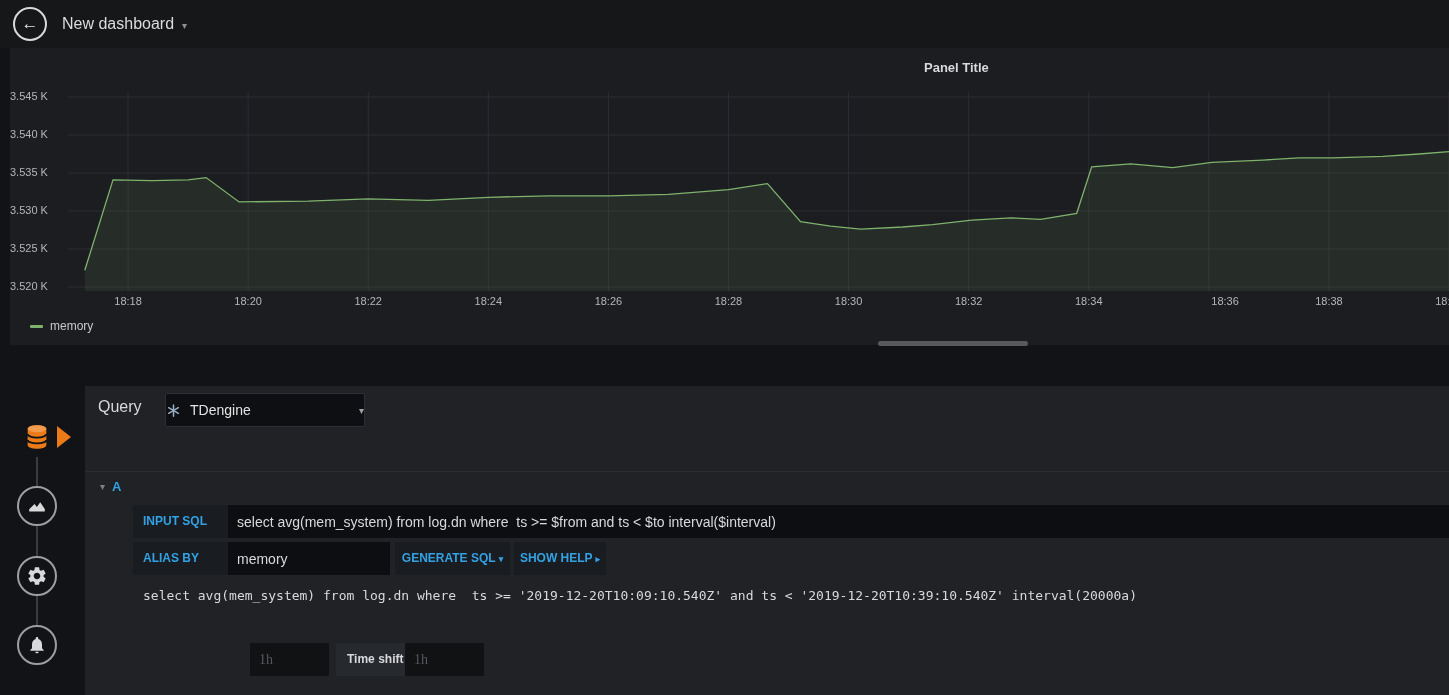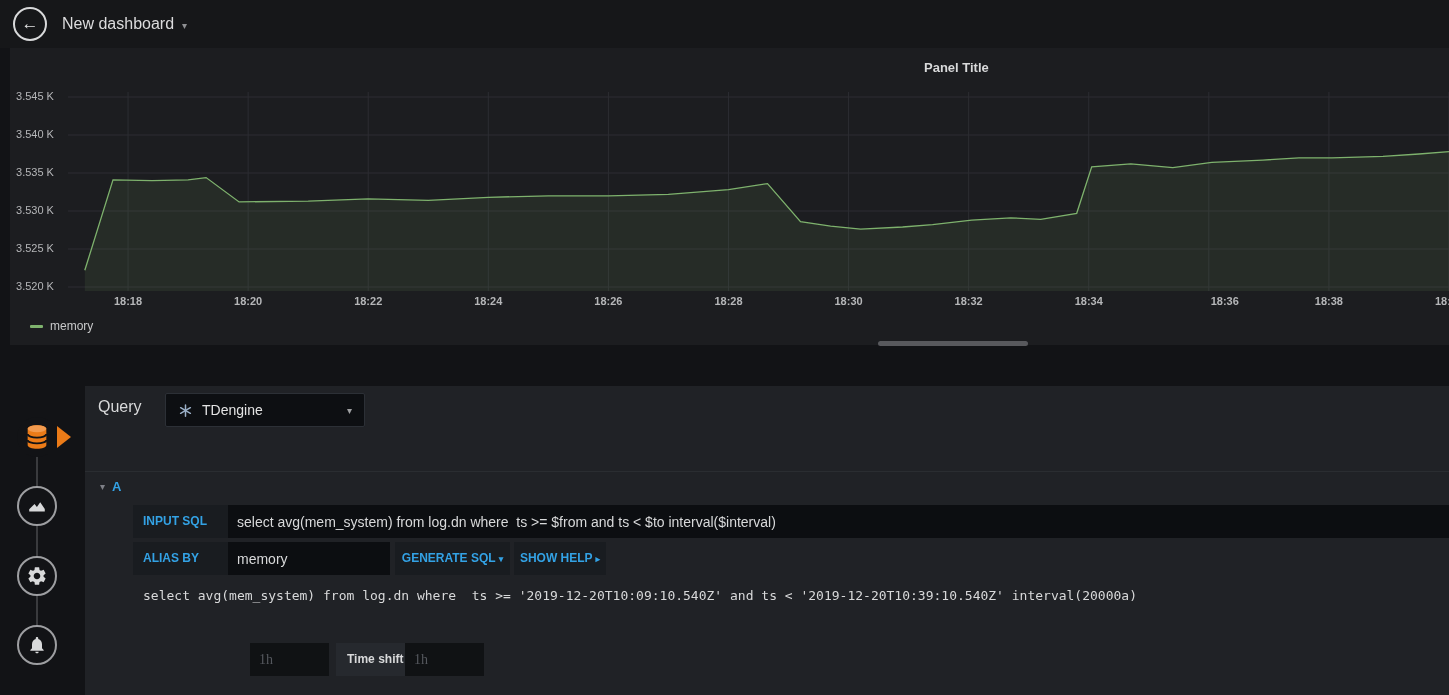--- a/index.html
+++ b/index.html
@@ -12,22 +12,22 @@
               border-radius:50%; display:flex; align-items:center; justify-content:center;
               color:#e3e3e3; font-size:17px; cursor:pointer; background:transparent; }
   .dash-title { position:absolute; left:62px; top:0; height:48px; line-height:48px; font-size:16px;
                 font-weight:500; color:#dcdcdd; cursor:pointer; }
   .dash-caret { color:#8e8f92; font-size:10px; margin-left:8px; }
 
   
   .panel { position:absolute; left:10px; top:48px; width:1439px; height:297px; background:#1c1d20; }
   .panel-title { position:absolute; left:914px; top:12px; font-size:13px; font-weight:700; color:#d8d9da; cursor:pointer; }
   #chart-svg { position:absolute; left:58px; top:42px; width:1381px; height:205px; }
-  .y-tick { position:absolute; left:0; width:50px; text-align:center; font-size:11px; color:#b5b6b8; height:14px; }
-  .x-tick { position:absolute; width:60px; text-align:center; top:247px; font-size:11px; color:#b5b6b8; height:14px;font-weight:bold; }
+  .y-tick { position:absolute; left:0; width:50px; text-align:left; font-size:11px; color:#b5b6b8; height:14px; }
+  .x-tick { position:absolute; width:60px; text-align:center; top:247px; font-size:11px; color:#b5b6b8; height:14px; }
   .legend { position:absolute; left:20px; top:271px; display:flex; align-items:center; cursor:pointer; }
   .legend-dash { width:13px; height:3px; border-radius:1px; margin-right:7px; }
   .legend-label { font-size:12px; color:#c8c9ca; }
   .hscroll-thumb { position:absolute; left:878px; top:341px; width:150px; height:5px;
                    background:#58595d; border-radius:3px; cursor:pointer; }
 
   
   .tab-line { position:absolute; left:36px; top:437px; width:2px; height:208px; background:#3a3b3e; }
   .tab-circle { position:absolute; left:17px; width:40px; height:40px; border-radius:50%;
                 background:#121316; display:flex; align-items:center; justify-content:center; cursor:pointer; }
@@ -41,21 +41,21 @@
                border-left:14px solid #eb7b18; }
 
   
   .section { position:absolute; left:85px; width:1364px; background:#202226; }
   .query-section { top:386px; height:248px; }
   .time-section { top:628px; height:67px; }
 
   .query-heading { position:absolute; left:13px; top:12px; font-size:16px; font-weight:500; color:#d8d9da; }
   .ds-picker { position:absolute; left:80px; top:7px; width:200px; height:34px; background:#0d0f12;
                border:1px solid #2c3036; border-radius:2px; display:flex; align-items:center;
-               padding:0 12px; cursor:pointer; }
+               padding:0 0; cursor:pointer; }
   .ds-name { font-size:14px; color:#e3e3e3; margin-left:9px; flex:1; }
   .ds-caret { color:#9fa0a2; font-size:10px; }
 
   .a-row { position:absolute; left:0; right:0; top:85px; height:30px; border-top:1px solid #2a2d31;
            display:flex; align-items:center; padding-left:15px; cursor:pointer; }
   .a-caret { color:#7e8courier087; color:#7e8087; font-size:10px; }
   .a-ref { color:#33a2e5; font-size:13px; font-weight:600; margin-left:7px; }
 
   .form-label { position:absolute; left:48px; width:95px; height:33px; line-height:33px; padding-left:10px;
                 background:#191c20; color:#33a2e5; font-size:12px; font-weight:700; }

